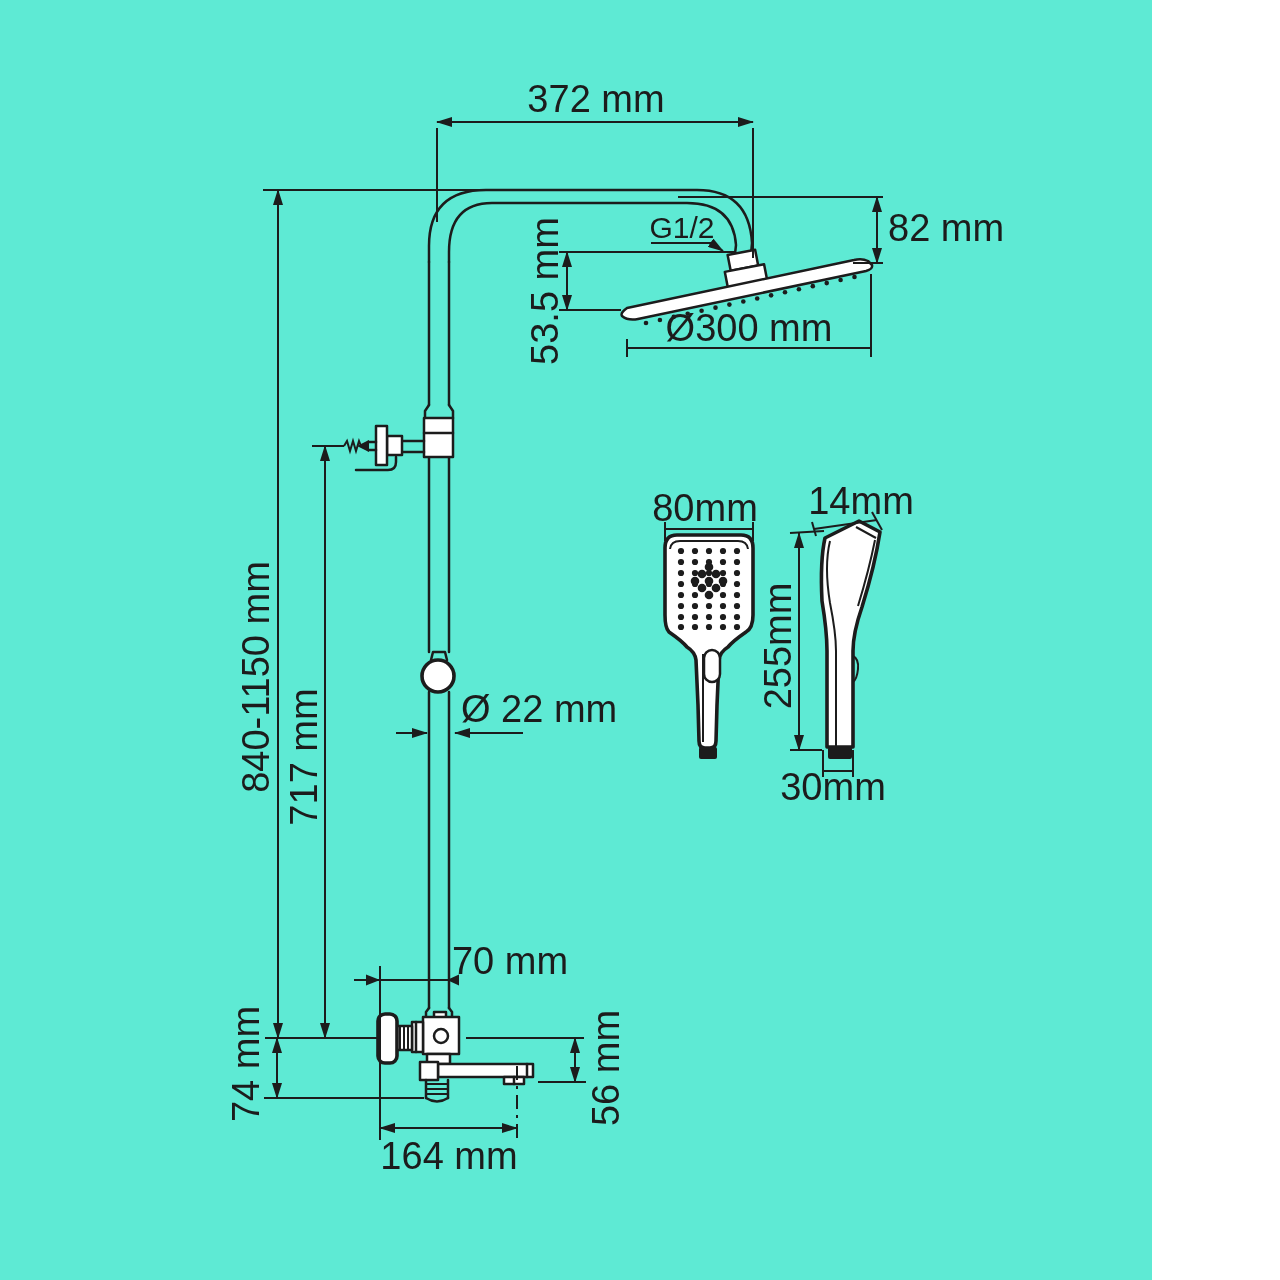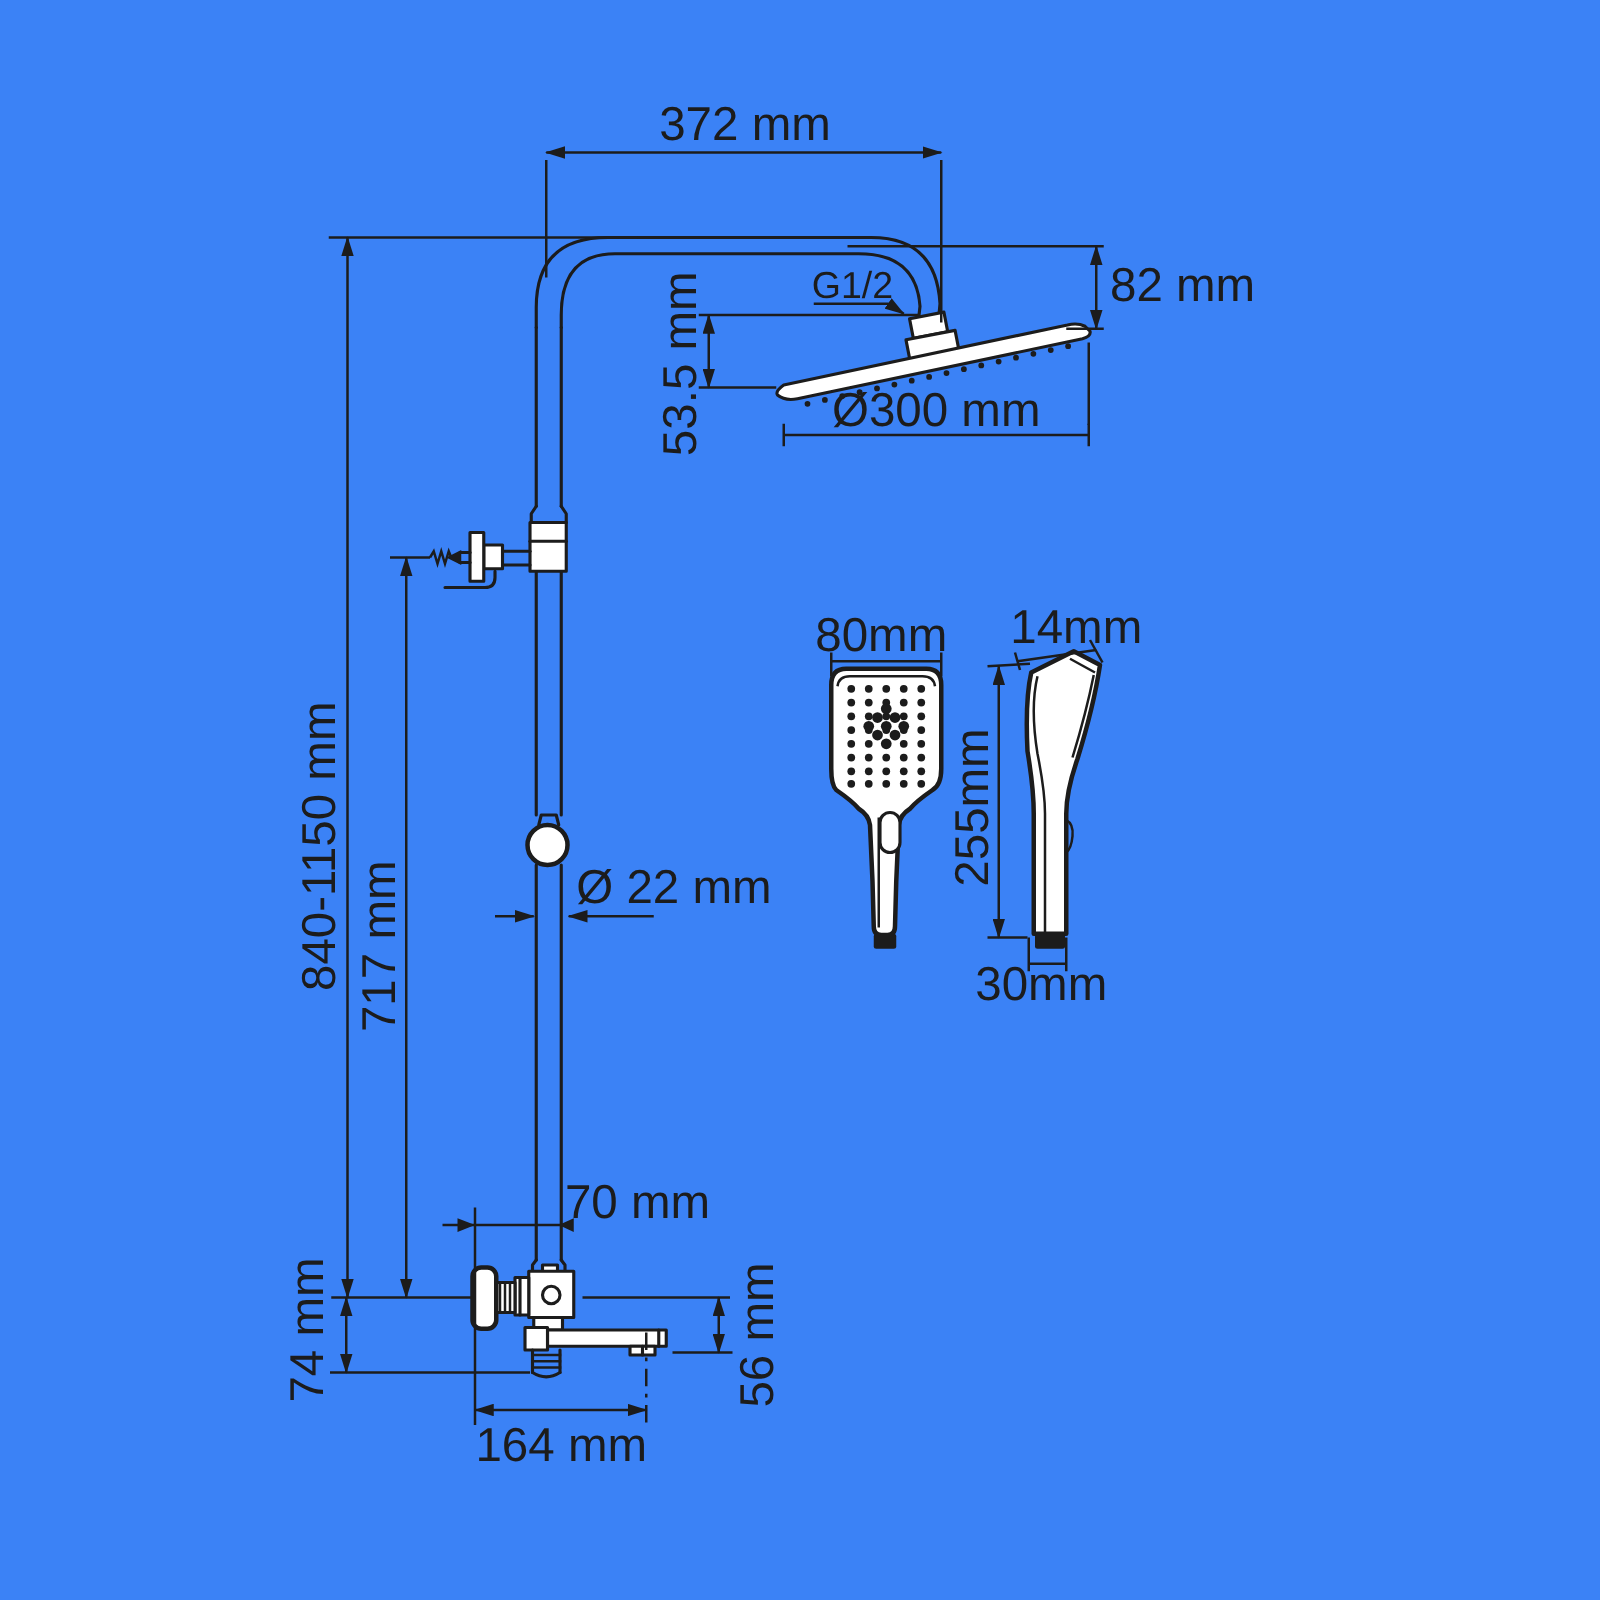--- a/index.html
+++ b/index.html
@@ -1,16 +1,16 @@
 <!DOCTYPE html>
 <html><head>
 <meta charset="utf-8">
 <style>
   html,body{margin:0;padding:0;background:#ffffff;}
-  .canvas{position:relative;width:1280px;height:1280px;background:#3b82f6;overflow:hidden;
+  .canvas{position:relative;width:1152px;height:1280px;background:#5eead4;overflow:hidden;
           font-family:"Liberation Sans", sans-serif;}
   svg{display:block;}
   .st  {stroke:#1c1c1c;stroke-width:2.5;fill:none;stroke-linecap:round;stroke-linejoin:round;}
   .stw {stroke:#1c1c1c;stroke-width:2.5;fill:#ffffff;stroke-linejoin:round;}
   .thick{stroke:#1c1c1c;stroke-width:3.6;fill:#ffffff;stroke-linejoin:round;}
   .dim {stroke:#1c1c1c;stroke-width:2;fill:none;stroke-linecap:butt;}
   .fillb{fill:#1c1c1c;stroke:none;}
   .dimtxt{font-family:"Liberation Sans", sans-serif;font-size:38px;fill:#1c1c1c;}
   .smtxt{font-family:"Liberation Sans", sans-serif;font-size:30px;fill:#1c1c1c;}
   .dash{stroke-dasharray:14 6 3 6;}

